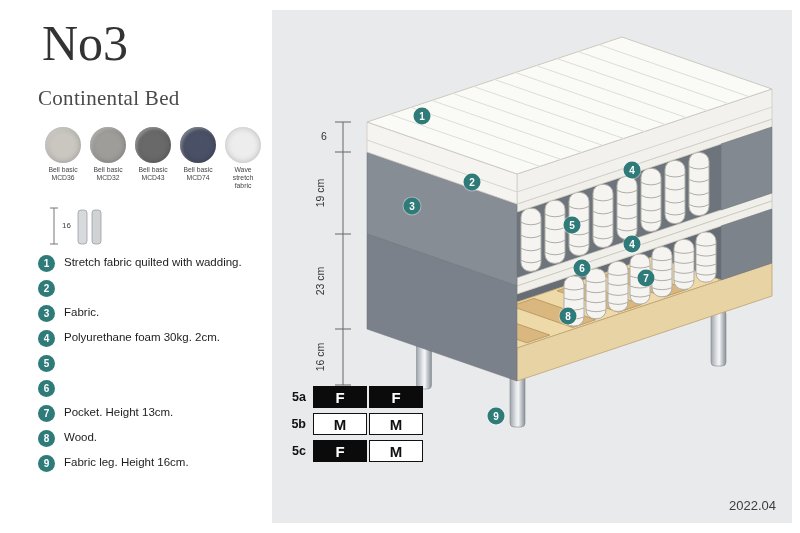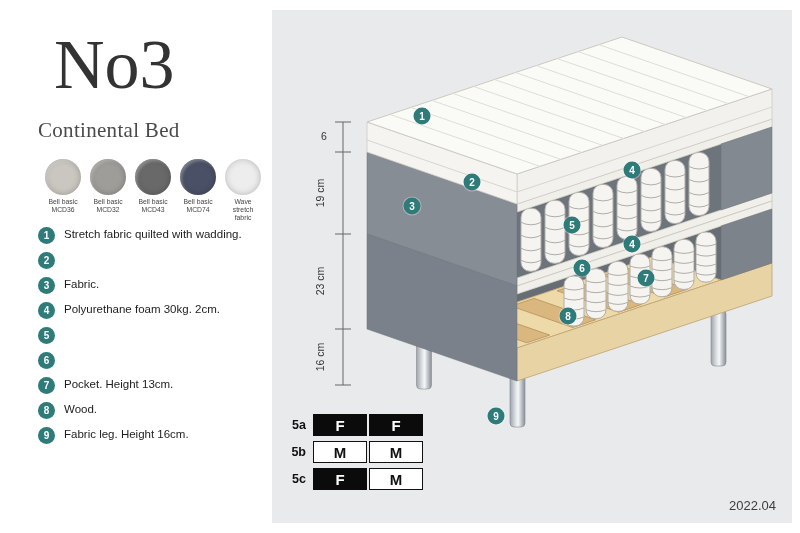--- a/index.html
+++ b/index.html
@@ -1,41 +1,41 @@
 <!DOCTYPE html>
 <html><head>
 <meta charset="utf-8">
 <style>
   html,body{margin:0;padding:0;background:#fff;}
   .page{position:relative;width:800px;height:533px;background:#ffffff;overflow:hidden;
         font-family:"Liberation Sans",sans-serif;color:#222;}
   
   .left-col{position:absolute;left:0;top:0;width:272px;height:533px;padding:14px 0 0 38px;box-sizing:border-box;}
-  .title{font-family:"Liberation Serif",serif;font-size:70px;font-weight:400;line-height:1;margin:16px;color:#333;}
+  .title{font-family:"Liberation Serif",serif;font-size:50px;font-weight:400;line-height:1;margin:4px;color:#333;}
   .subtitle{font-family:"Liberation Serif",serif;font-size:21px;color:#4a4a4a;margin-top:18px;letter-spacing:.3px;}
   .swatches{display:flex;gap:7px;margin:16px 0 0 6px;}
   .swatch{width:38px;text-align:center;}
   .dot{display:block;width:36px;height:36px;border-radius:50%;margin:0 auto;
        box-shadow:inset 0 0 6px rgba(0,0,0,.25), inset 2px 2px 3px rgba(255,255,255,.35);}
   .swatch .l1,.swatch .l2{font-size:6.8px;line-height:1.2;color:#444;}
   .swatch .l1{margin-top:3px;}
   .leg-pic{margin:12px 0 0 8px;height:48px;}
   .legend{list-style:none;margin:6px 0 0 0;padding:0;font-size:11.5px;color:#1d1d1d;}
   .legend li{display:flex;align-items:flex-start;gap:9px;margin-bottom:9px;}
   .badge{flex:0 0 auto;width:17px;height:17px;border-radius:50%;color:#fff;
          font-size:10px;font-weight:bold;display:flex;align-items:center;justify-content:center;
          background:#2e7b79;margin-top:-1px;}
   .opt{font-size:11px;line-height:1.3;margin-top:2px;}
   
   .panel{position:absolute;left:272px;top:10px;width:520px;height:513px;background:#e9eaeb;}
   .panel svg{position:absolute;left:0;top:0;}
   .co{position:absolute;width:17px;height:17px;border-radius:50%;background:#2e7b79;color:#fff;
       font-size:10px;font-weight:bold;display:flex;align-items:center;justify-content:center;
       transform:translate(-50%,-50%);box-shadow:0 0 0 1px rgba(255,255,255,.35);}
-  .firm-table{position:absolute;left:12px;top:404px;}
+  .firm-table{position:absolute;left:12px;top:376px;}
   .firm-row{display:flex;align-items:center;margin-bottom:5px;}
   .firm-label{width:22px;text-align:right;font-size:12.5px;font-weight:bold;color:#111;margin-right:7px;}
   .firm-cells{display:flex;gap:2px;}
   .cell{width:54px;height:22px;display:flex;align-items:center;justify-content:center;
         font-size:15px;font-weight:bold;box-sizing:border-box;}
   .cell.dark{background:#0b0b0b;color:#fff;}
   .cell.light{background:#fff;color:#111;border:1.5px solid #111;}
   .version{position:absolute;right:16px;bottom:10px;font-size:13px;color:#3d3d3d;}
 </style>
 </head>
@@ -68,20 +68,30 @@
         <div class="l1">Bell basic</div>
         <div class="l2">MCD74</div>
       </div>
       <div class="swatch">
         <span class="dot" style="background: rgb(236, 237, 236);"></span>
         <div class="l1">Wave</div>
         <div class="l2">stretch fabric</div>
       </div>
     </div>
 
+    <div class="leg-pic">
+      <svg width="70" height="48">
+        <line x1="8" y1="6" x2="8" y2="42" stroke="#777" stroke-width="1"></line>
+        <line x1="4" y1="6" x2="12" y2="6" stroke="#777" stroke-width="1"></line>
+        <line x1="4" y1="42" x2="12" y2="42" stroke="#777" stroke-width="1"></line>
+        <text x="16" y="26" font-size="8" fill="#444">16</text>
+        <rect x="32" y="8" width="9" height="34" rx="3" fill="#d7dadd" stroke="#9aa0a5" stroke-width="0.8"></rect>
+        <rect x="46" y="8" width="9" height="34" rx="3" fill="#cfd3d6" stroke="#9aa0a5" stroke-width="0.8"></rect>
+      </svg>
+    </div>
 
     <ul class="legend">
       <li>
         <span class="badge">1</span>
         <span>Stretch fabric quilted with wadding.</span>
       </li>
       <li>
         <span class="badge">2</span>
       </li>
       <li>

